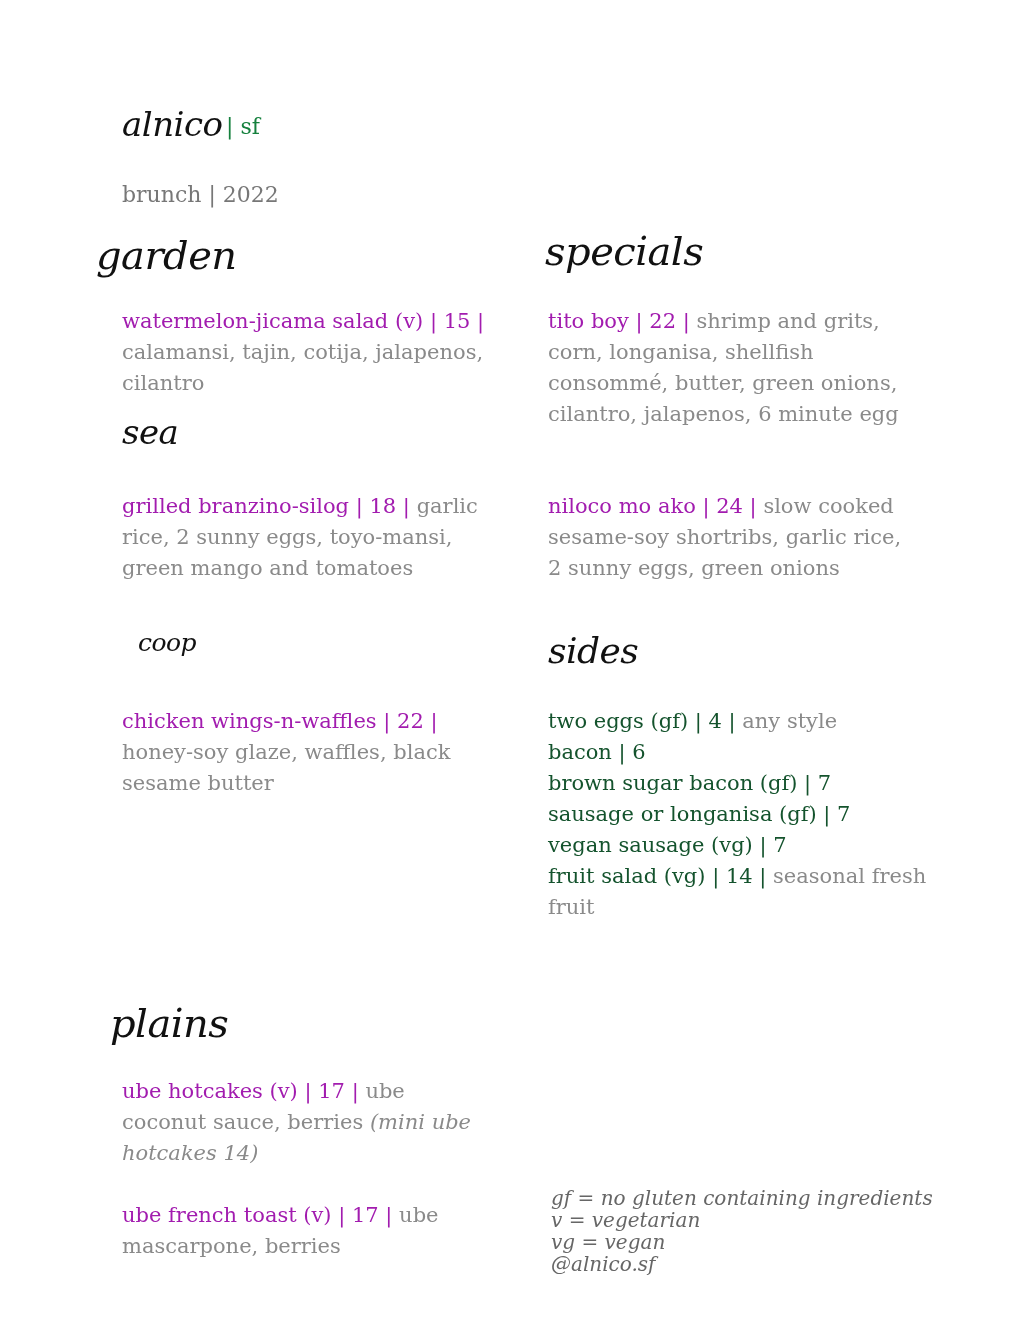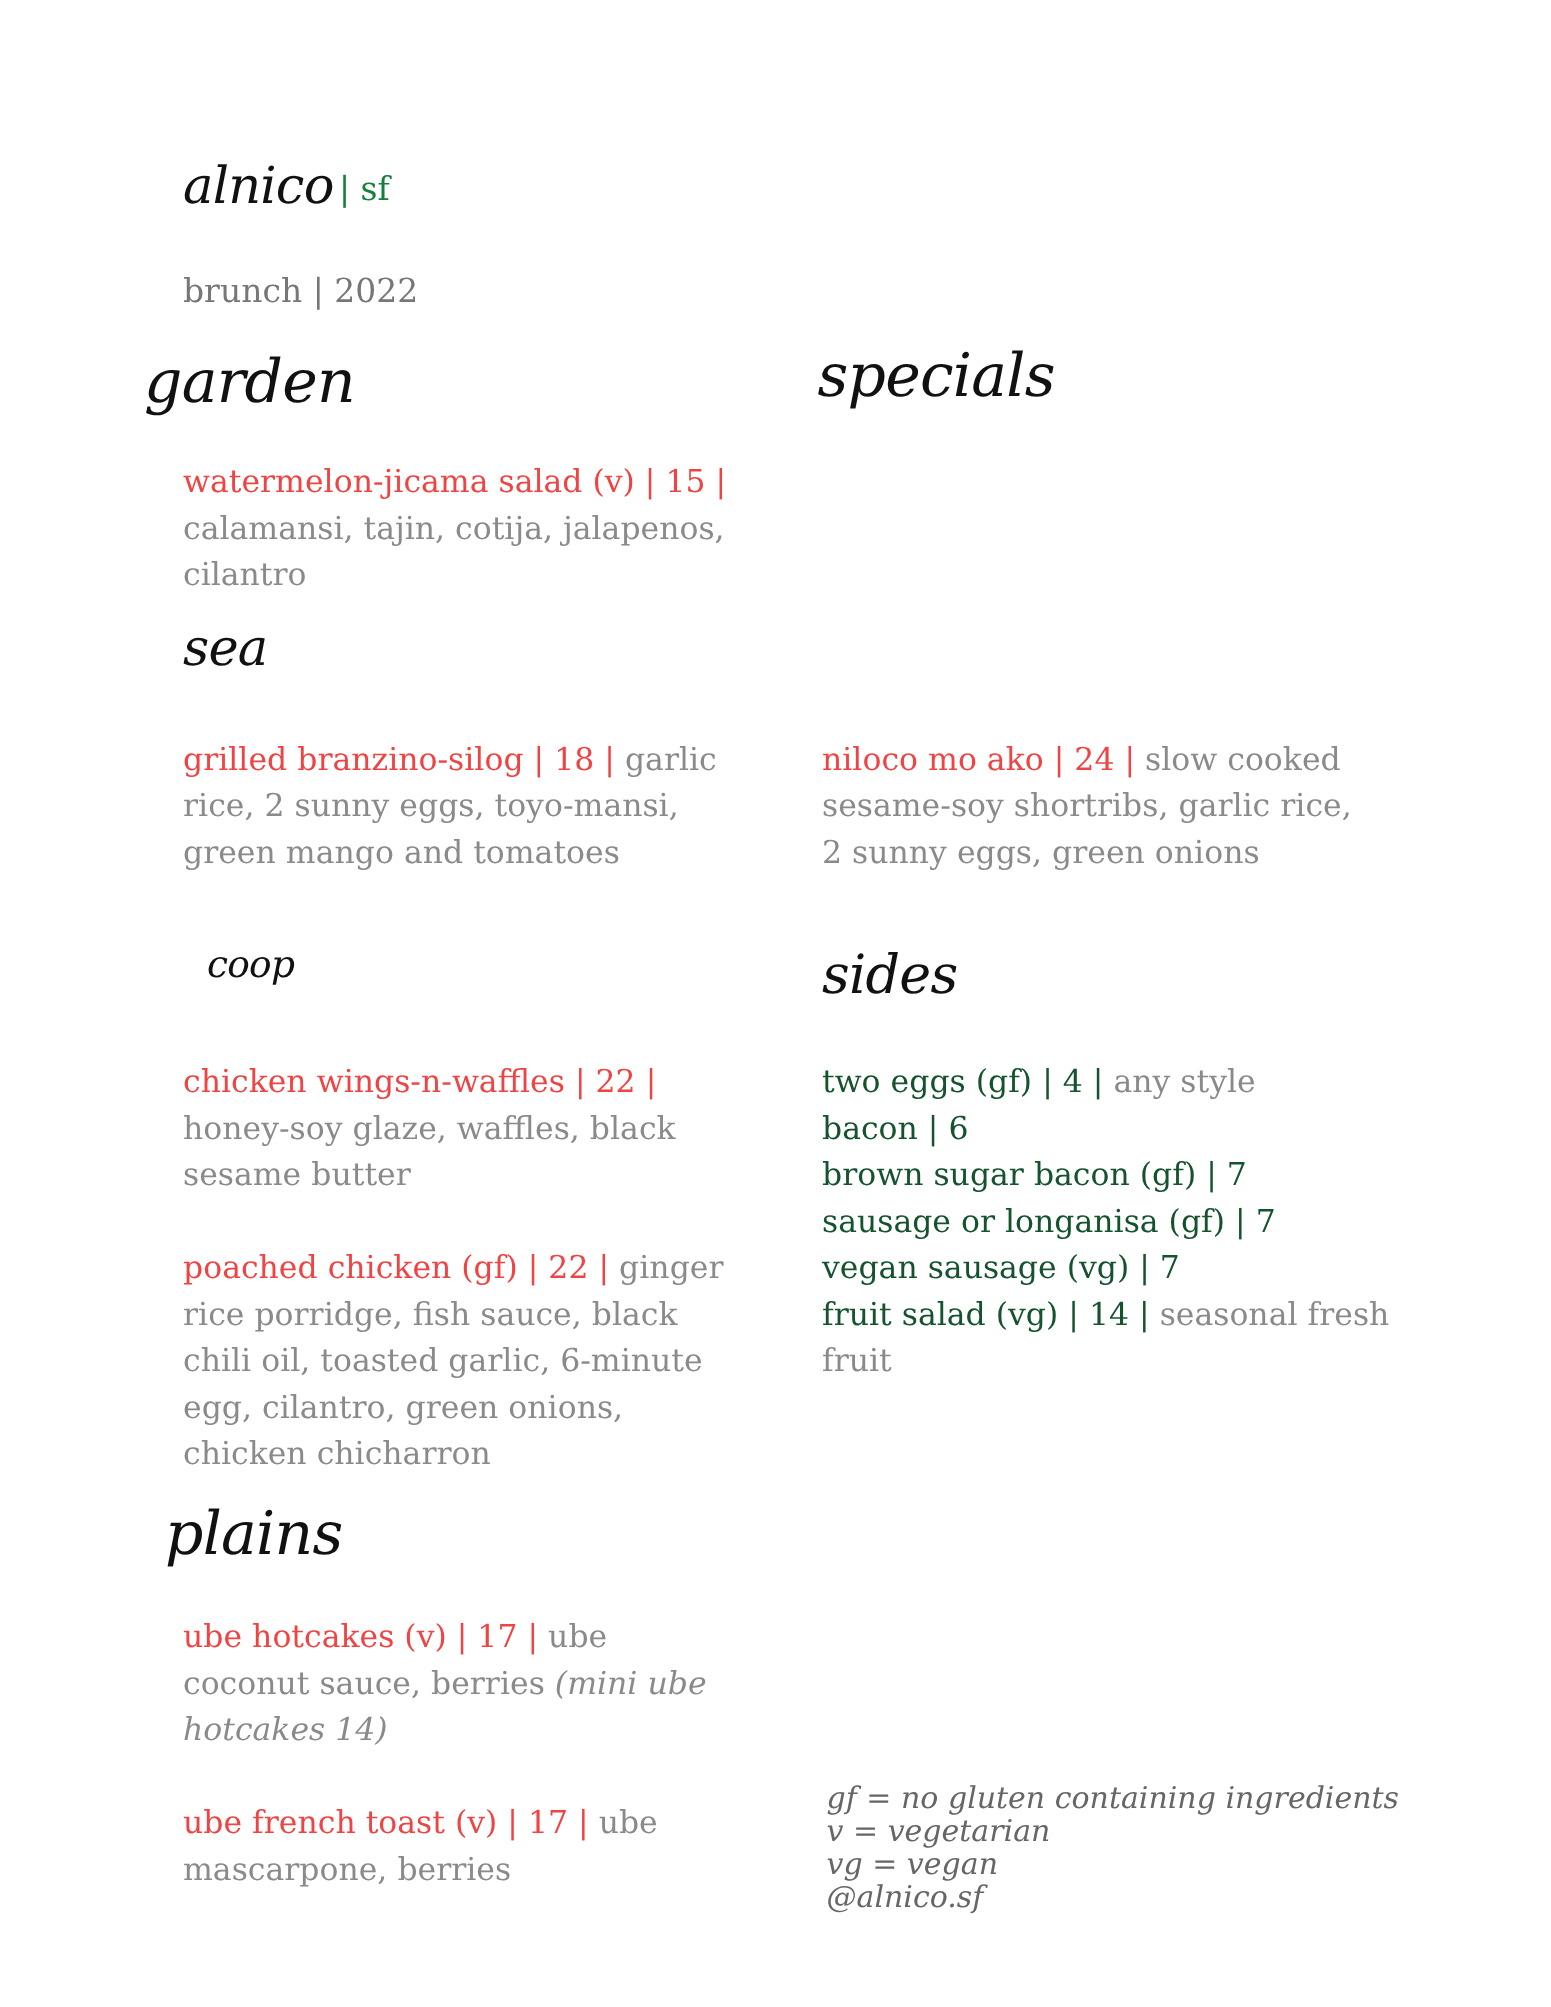--- a/index.html
+++ b/index.html
@@ -25,21 +25,21 @@
 
     .section-heading { font-size: 40px; }
 
     .item {
       position: absolute;
       font-family: "DejaVu Serif", serif;
       font-size: 21px;
       line-height: 31px;
       color: #8a8a8a;
     }
-    .item .head { color: #ef4444; }
+    .item .head { color: #a21caf; }
     .item .note { font-style: italic; color: #8a8a8a; }
 
     .legend {
       position: absolute; left: 551px; top: 1187px;
       font-family: "DejaVu Serif", serif;
       font-style: italic;
       font-size: 20px;
       line-height: 22px;
       color: #666;
     }
@@ -67,33 +67,33 @@
 
   <div class="script section-heading" style="left:122px; top:412px; font-size:34px;">sea</div>
   <div class="item col-left" style="top:491px;">
     <span class="head">grilled branzino-silog | 18 |</span><span class="desc"> garlic rice, 2 sunny eggs, toyo-mansi, green mango and tomatoes</span>
   </div>
 
   <div class="script section-heading" style="left:138px; top:628px; font-size:25px;">coop</div>
   <div class="item col-left" style="top:706px;">
     <span class="head">chicken wings-n-waffles | 22 |</span><span class="desc"> honey-soy glaze, waffles, black sesame butter</span>
   </div>
-  <div class="item col-left" style="top:830px;">
-    <span class="head">poached chicken (gf) | 22 |</span><span class="desc"> ginger rice porridge, fish sauce, black chili oil, toasted garlic, 6-minute egg, cilantro, green onions, chicken chicharron</span>
-  </div>
 
   <div class="script section-heading" style="left:110px; top:1000px;">plains</div>
   <div class="item col-left" style="top:1076px;">
     <span class="head">ube hotcakes (v) | 17 |</span><span class="desc"> ube coconut sauce, berries </span><span class="note">(mini ube hotcakes 14)</span>
   </div>
   <div class="item col-left" style="top:1200px;">
     <span class="head">ube french toast (v) | 17 |</span><span class="desc"> ube mascarpone, berries</span>
   </div>
 
   <div class="script section-heading" style="left:545px; top:228px;">specials</div>
+  <div class="item col-right" style="top:306px;">
+    <span class="head">tito boy | 22 |</span><span class="desc"> shrimp and grits, corn, longanisa, shellfish consommé, butter, green onions, cilantro, jalapenos, 6 minute egg</span>
+  </div>
   <div class="item col-right" style="top:491px;">
     <span class="head">niloco mo ako | 24 |</span><span class="desc"> slow cooked sesame-soy shortribs, garlic rice, 2 sunny eggs, green onions</span>
   </div>
 
   <div class="script section-heading" style="left:548px; top:630px; font-size:36px;">sides</div>
   <div class="sides-list">
     <div><span class="head">two eggs (gf) | 4 |</span><span class="desc"> any style</span></div>
     <div><span class="head">bacon | 6</span></div>
     <div><span class="head">brown sugar bacon (gf) | 7</span></div>
     <div><span class="head">sausage or longanisa (gf) | 7</span></div>

